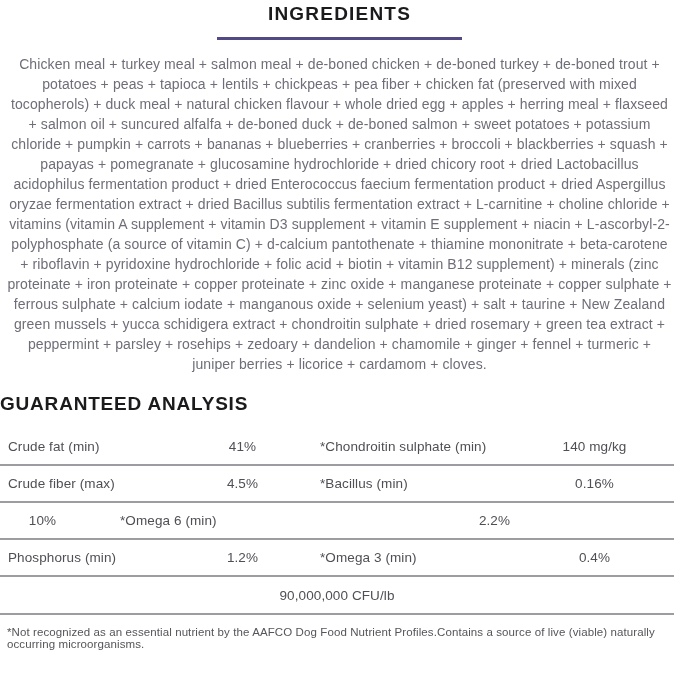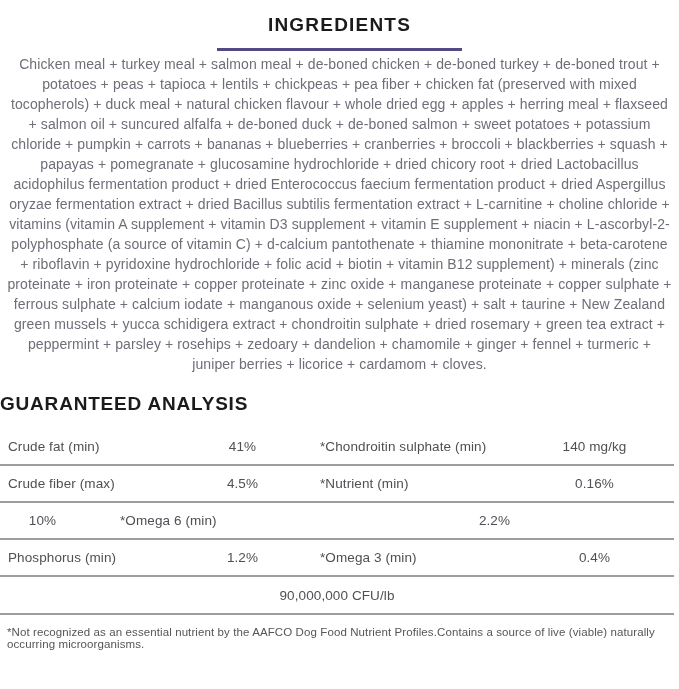--- a/index.html
+++ b/index.html
@@ -5,34 +5,34 @@
   * { margin: 0; padding: 0; box-sizing: border-box; }
   html, body {
     width: 679px; height: 689px;
     background: #ffffff;
     font-family: "Liberation Sans", "DejaVu Sans", sans-serif;
     overflow: hidden;
   }
   .page { width: 679px; height: 689px; background: #fff; position: relative; }
 
   .ingredients-title {
-    padding-top: 14px;
+    padding-top: 3px;
     text-align: center;
     font-size: 19px;
     font-weight: bold;
     letter-spacing: 1.2px;
     color: #1b1b1d;
   }
   .title-rule {
     width: 245px; height: 3px;
     margin: 12px auto 0 auto;
     background: #514a85;
   }
   .ingredients-text {
-    margin-top: 3px;
+    margin-top: 14px;
     padding: 0 6px;
     text-align: center;
     font-size: 14px;
     line-height: 20px;
     letter-spacing: 0.1px;
     color: #6e6e78;
   }
   .analysis-title {
     margin-top: 19px;
     padding-left: 0;
@@ -87,21 +87,21 @@
     <div class="analysis-row">
       <div class="cell-left-label">Crude fat (min)</div>
       <div class="cell-left-value">41%</div>
       <div class="cell-right-label">*Chondroitin sulphate (min)</div>
       <div class="cell-right-value">140 mg/kg</div>
     </div>
 
     <div class="analysis-row">
       <div class="cell-left-label">Crude fiber (max)</div>
       <div class="cell-left-value">4.5%</div>
-      <div class="cell-right-label">*Nutrient (min)</div>
+      <div class="cell-right-label">*Bacillus (min)</div>
       <div class="cell-right-value">0.16%</div>
     </div>
 
     <div class="analysis-row">
       <div class="cell-left-value">10%</div>
       <div class="cell-right-label">*Omega 6 (min)</div>
       <div class="cell-right-value">2.2%</div>
     </div>
 
     <div class="analysis-row">

